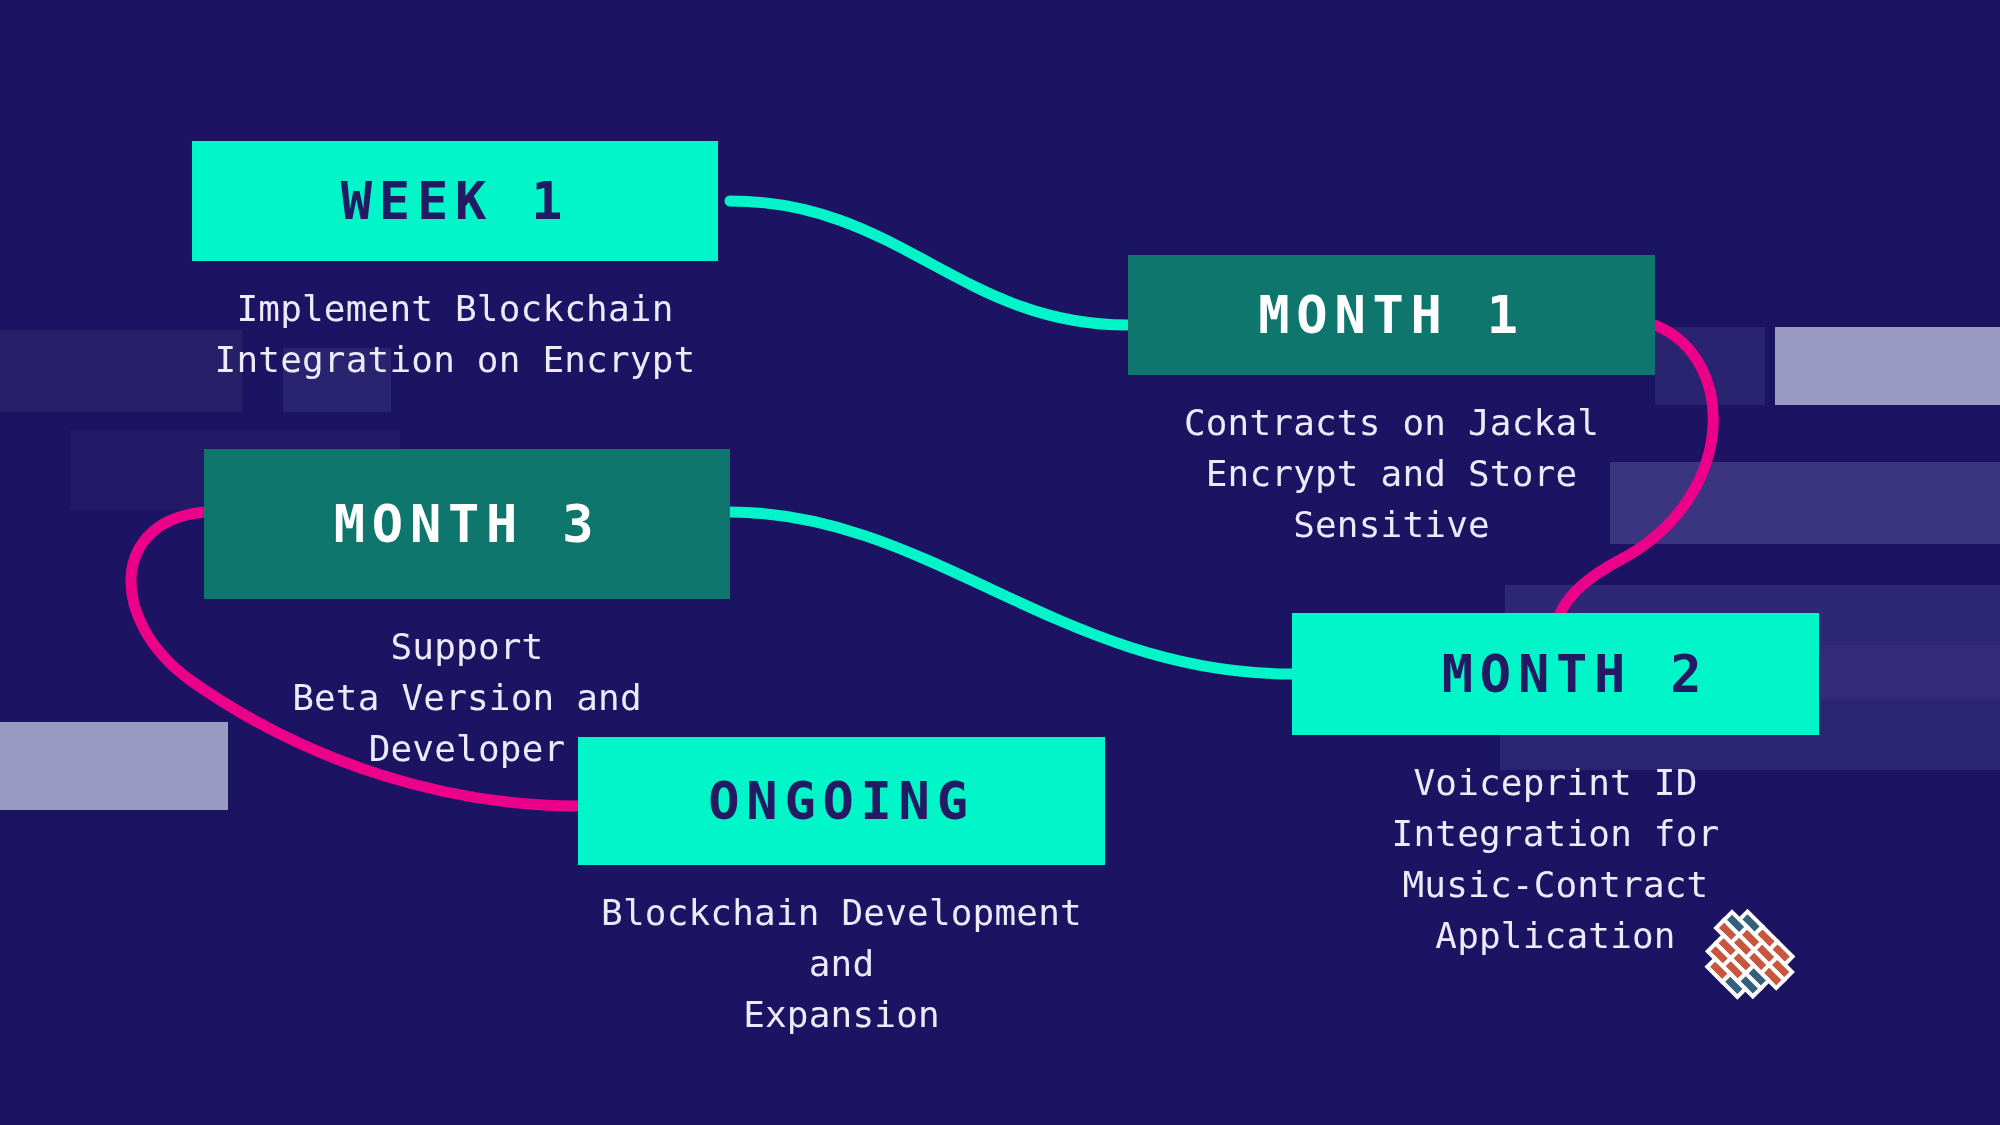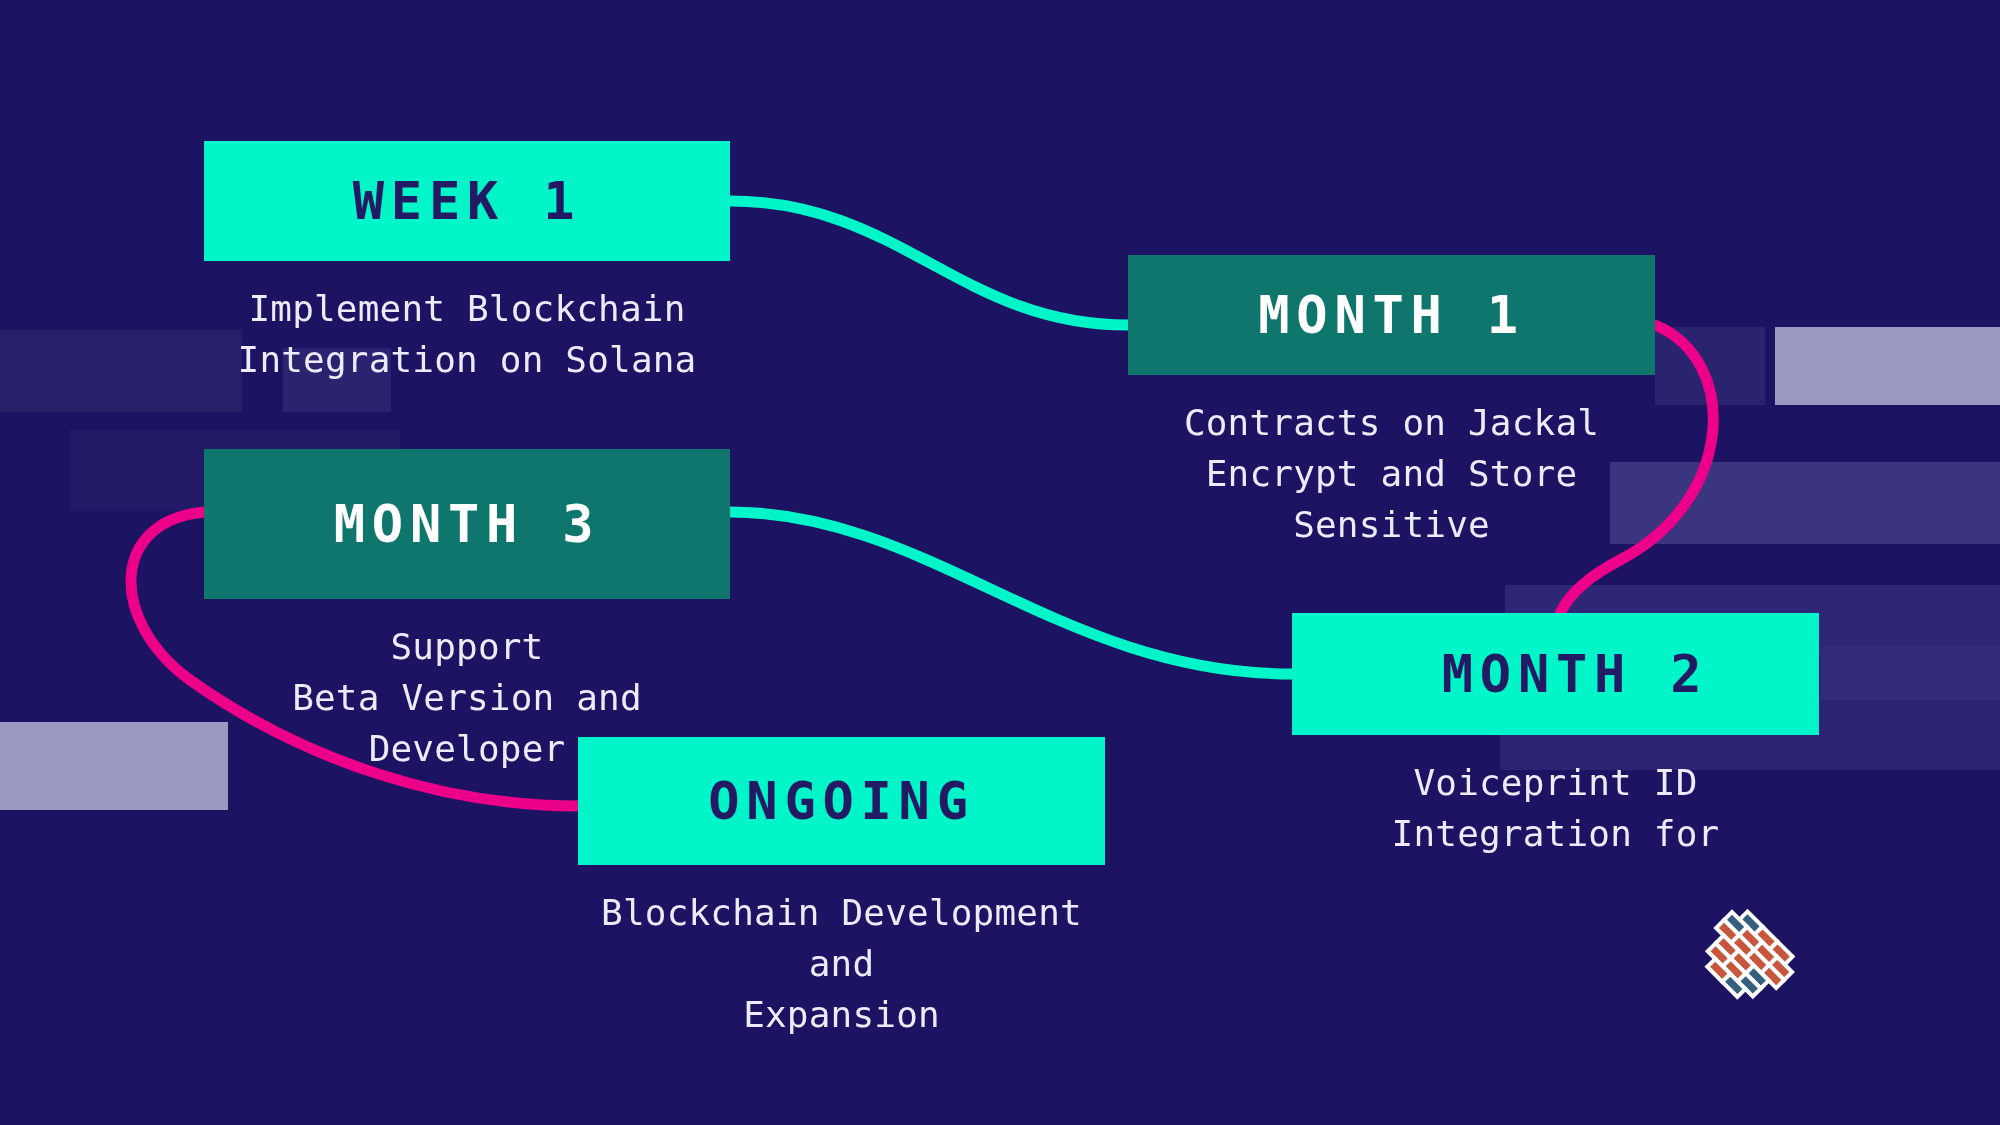--- a/index.html
+++ b/index.html
@@ -97,27 +97,27 @@
 
     <path d="M 730 201 C 900 201, 960 325, 1128 325" stroke="#00f5c8" stroke-width="11" fill="none" stroke-linecap="round"></path>
 
     <path d="M 1655 325 C 1740 360, 1735 500, 1620 560 C 1540 602, 1555 640, 1555 674" stroke="#ec0089" stroke-width="11" fill="none" stroke-linecap="round"></path>
 
     <path d="M 730 512 C 930 512, 1060 674, 1292 674" stroke="#00f5c8" stroke-width="11" fill="none" stroke-linecap="round"></path>
 
     <path d="M 205 512 C 110 520, 108 620, 190 680 C 310 765, 450 806, 578 806" stroke="#ec0089" stroke-width="11" fill="none" stroke-linecap="round"></path>
   </svg>
 
-  <div class="node" style="left:204px; top:141px; width:526px;">
+  <div class="node" style="left:192px; top:141px; width:526px;">
     <div class="node-box teal" style="height:120px;">
       <span>WEEK 1</span>
     </div>
     <div class="node-caption">
       <div>Implement Blockchain</div>
-      <div>Integration on Solana</div>
+      <div>Integration on Encrypt</div>
     </div>
   </div>
 
   <div class="node" style="left:1128px; top:255px; width:527px;">
     <div class="node-box pink" style="height:120px;">
       <span>MONTH 1</span>
     </div>
     <div class="node-caption">
       <div>Contracts on Jackal</div>
       <div>Encrypt and Store Sensitive</div>
@@ -133,20 +133,21 @@
       <div>Beta Version and Developer</div>
     </div>
   </div>
 
   <div class="node" style="left:1292px; top:613px; width:527px;">
     <div class="node-box teal" style="height:122px;padding-left:39px;">
       <span>MONTH 2</span>
     </div>
     <div class="node-caption">
       <div>Voiceprint ID Integration for</div>
+      <div>Music-Contract Application</div>
     </div>
   </div>
 
   <div class="node" style="left:578px; top:737px; width:527px;">
     <div class="node-box teal" style="height:128px;">
       <span>ONGOING</span>
     </div>
     <div class="node-caption">
       <div>Blockchain Development and</div>
       <div>Expansion</div>

